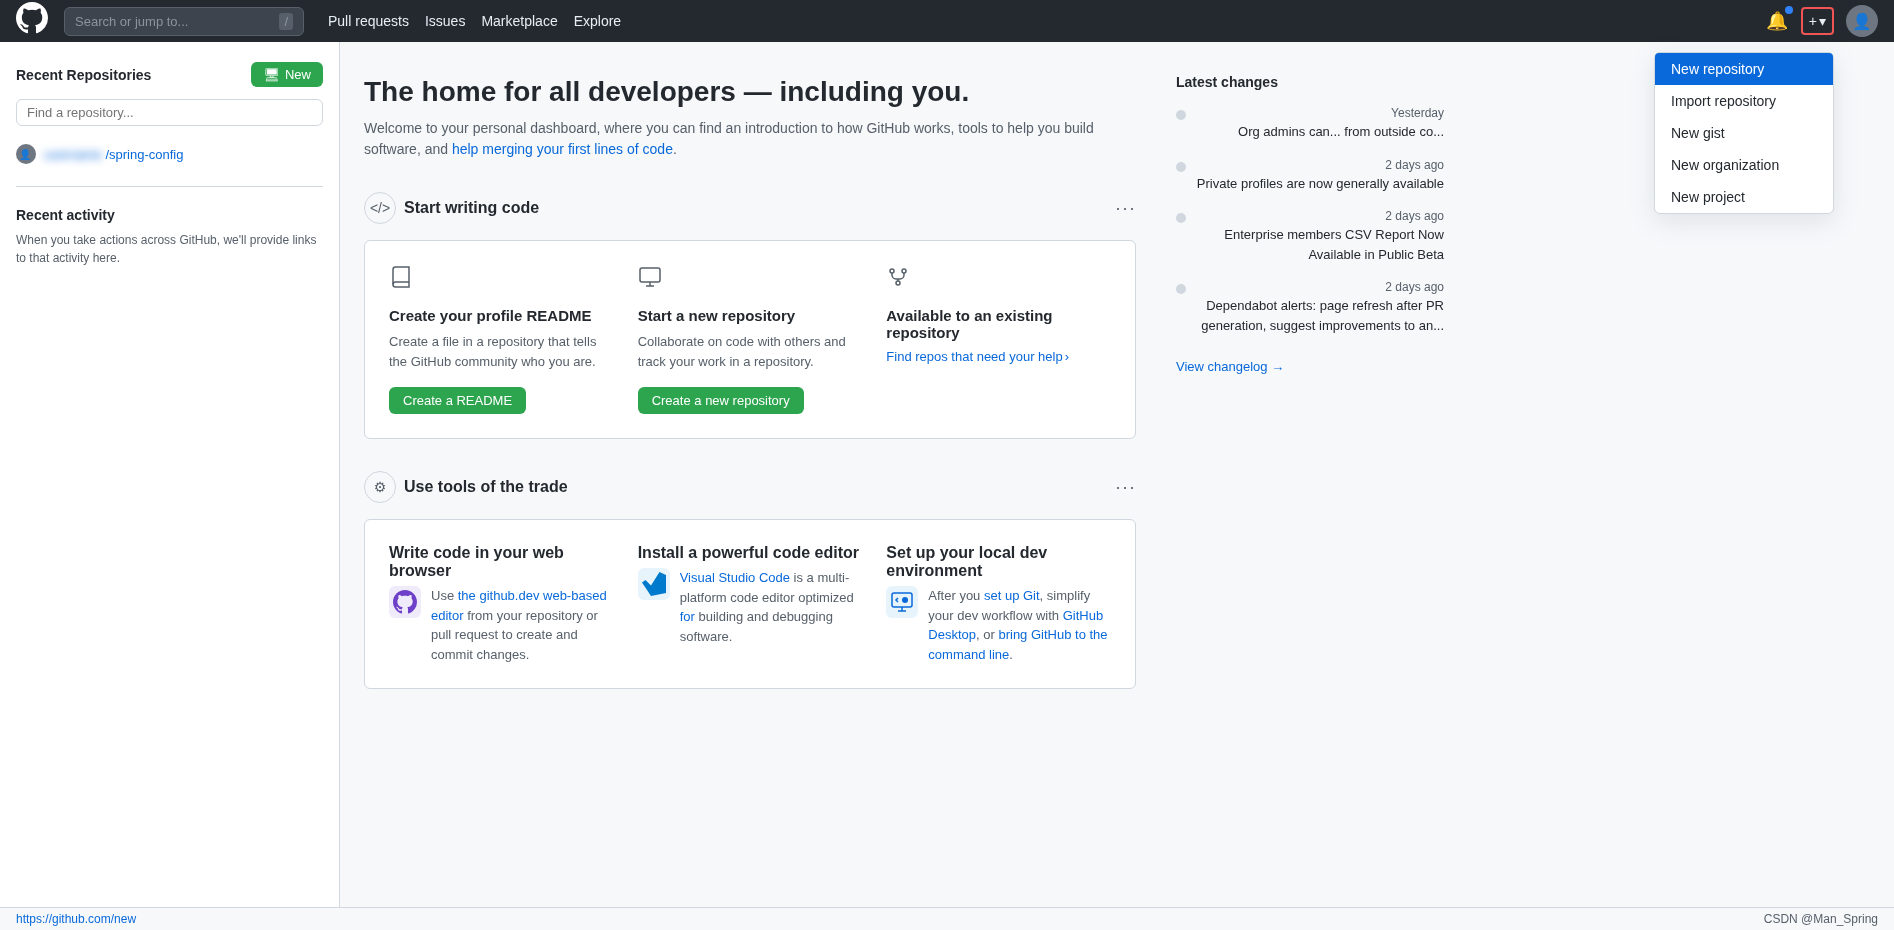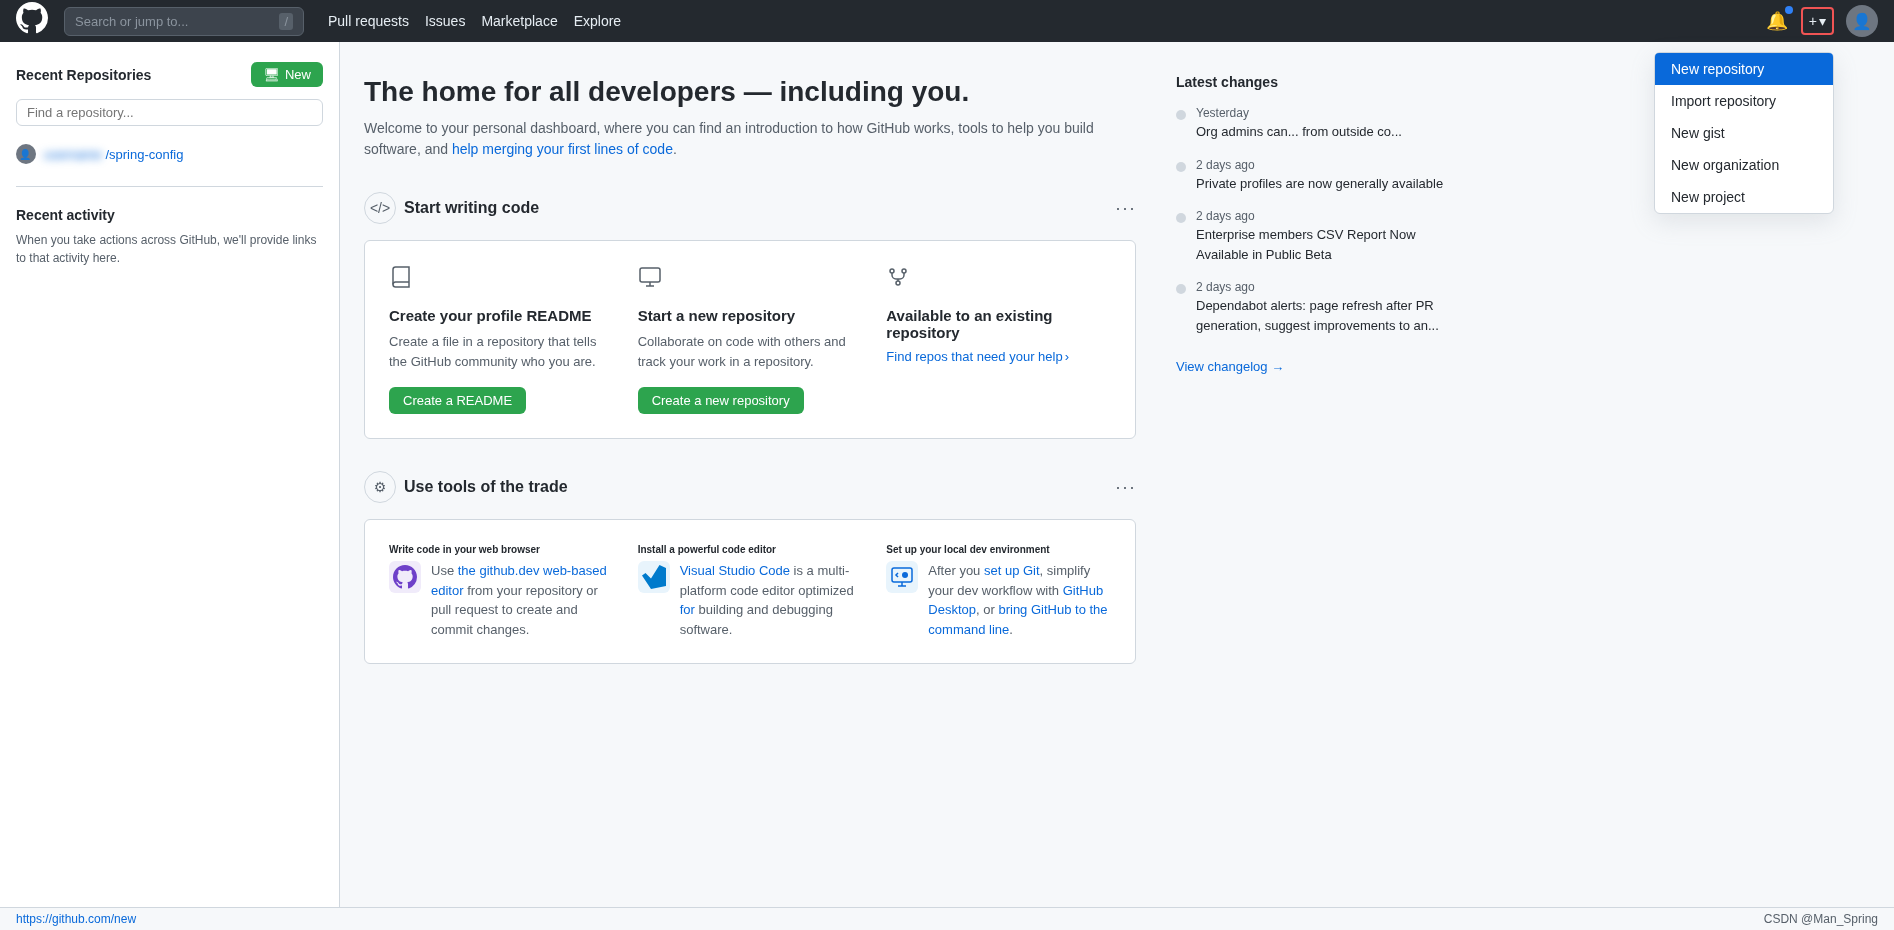--- a/index.html
+++ b/index.html
@@ -227,21 +227,21 @@
       font-size: 13px;
       font-weight: 500;
       cursor: pointer;
       width: fit-content;
       margin-top: 8px;
     }
 
     
     .tools-grid { display: grid; grid-template-columns: 1fr 1fr 1fr; gap: 24px; }
     .tool-item { display: flex; flex-direction: column; gap: 6px; }
-    .tool-title { font-size: 10px; font-weight: 600; color: #24292f; }
+    .tool-title { font-size: 16px; font-weight: 600; color: #24292f; }
     .tool-body { display: flex; gap: 10px; align-items: flex-start; }
     .tool-logo {
       width: 32px;
       height: 32px;
       flex-shrink: 0;
       border-radius: 6px;
       display: flex;
       align-items: center;
       justify-content: center;
       font-size: 20px;
@@ -250,21 +250,21 @@
     .tool-desc a { color: #0969da; text-decoration: none; }
 
     
     .right-sidebar {
       width: 300px;
       flex-shrink: 0;
       padding: 32px 16px;
       background: #f6f8fa;
     }
     .changes-title { font-size: 14px; font-weight: 600; color: #24292f; margin-bottom: 16px; }
-    .change-item { display: flex; gap: 10px; margin-bottom: 16px; }
+    .change-item { display: flex; gap: 10px; margin-bottom: 16px; text-align: right; }
     .change-dot {
       width: 10px;
       height: 10px;
       border-radius: 50%;
       background: #d0d7de;
       flex-shrink: 0;
       margin-top: 4px;
     }
     .change-content { flex: 1; }
     .change-time { font-size: 12px; color: #57606a; margin-bottom: 2px; }

